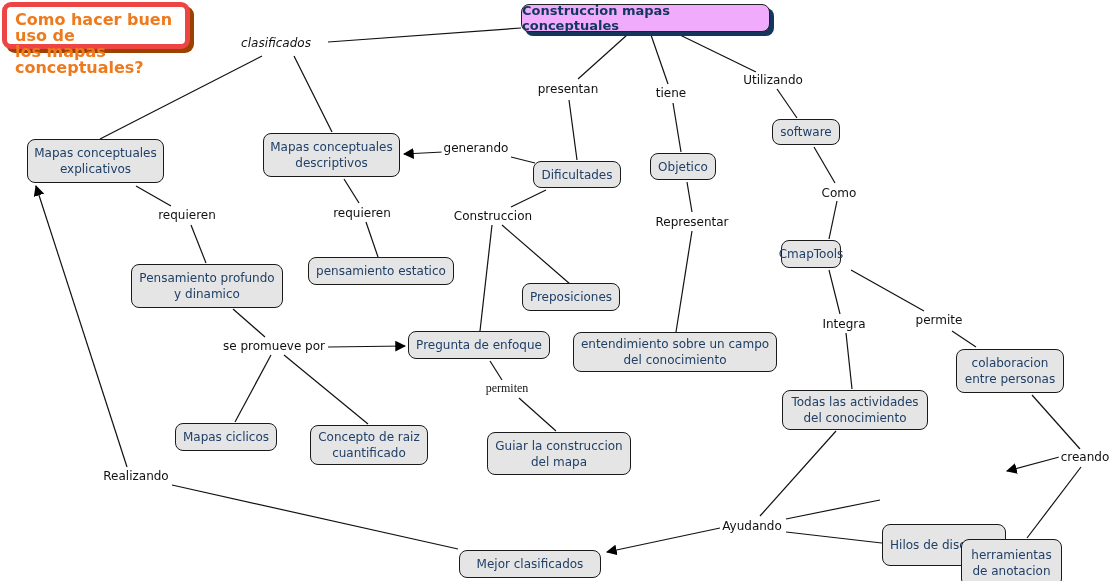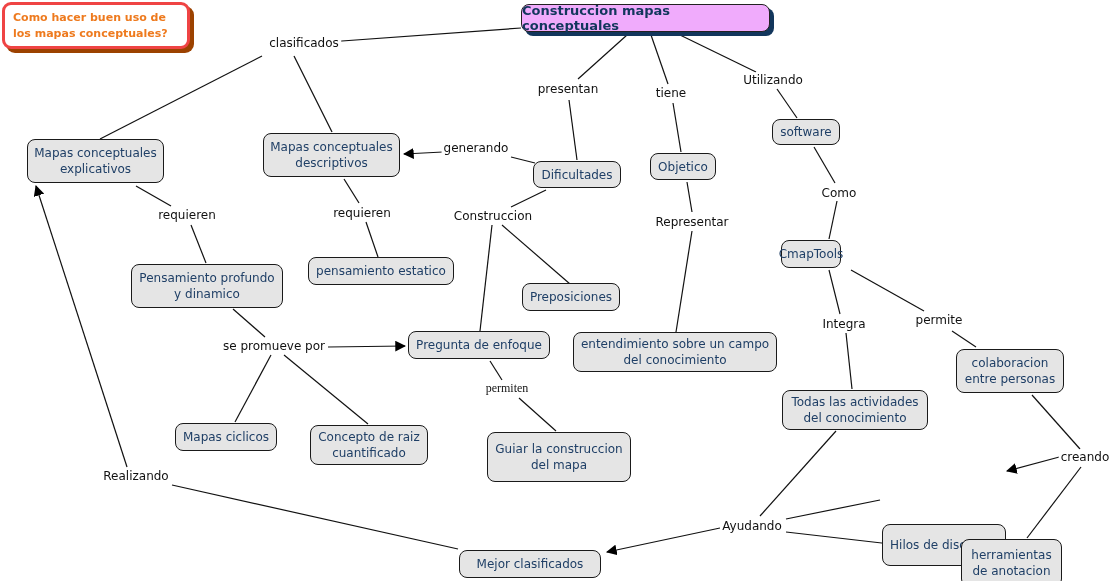--- a/index.html
+++ b/index.html
@@ -6,22 +6,22 @@
   body { width:1113px; height:581px; position:relative; overflow:hidden;
          font-family:"DejaVu Sans", sans-serif; }
   #edges { position:absolute; left:0; top:0; width:1113px; height:581px; }
   .node { position:absolute; box-sizing:border-box; background:#e5e5e5;
           border:1px solid #1a1a1a; border-radius:8px; color:#1f3f66;
           font-size:12px; line-height:16px; text-align:center;
           display:flex; align-items:center; justify-content:center; padding:2px 6px; white-space:pre-line; }
   .link { position:absolute; font-size:12px; line-height:15px; color:#111;
           background:#fff; padding:0 2px; transform:translate(-50%,-50%); white-space:nowrap; }
   .title-node { position:absolute; left:2px; top:2px; width:188px; height:47px; box-sizing:border-box;
-          background:#fff; border:3px solid #ef4444; border-radius:9px;
-          box-shadow:4px 4px 0 #9c4200; color:#ee7a1e; font-weight:bold; font-size:11px;
+          background:#fff; border:5px solid #ef4444; border-radius:9px;
+          box-shadow:4px 4px 0 #9c4200; color:#ee7a1e; font-weight:bold; font-size:16px;
           line-height:16px; padding:5px 8px; }
   .root-node { position:absolute; left:521px; top:4px; width:249px; height:28px; box-sizing:border-box;
           background:#f0abfc; border:1px solid #222; border-radius:8px;
           box-shadow:4px 4px 0 #12365c; color:#12365c; font-weight:bold; font-size:13px;
           display:flex; align-items:center; justify-content:center; }
 </style>
 </head>
 <body>
 
 <svg id="edges" xmlns="http://www.w3.org/2000/svg">
@@ -108,28 +108,28 @@
 <div class="node" style="left:408px;top:331px;width:142px;height:28px;">Pregunta de enfoque</div>
 <div class="node" style="left:573px;top:332px;width:204px;height:40px;">entendimiento sobre un campo
 del conocimiento</div>
 <div class="node" style="left:782px;top:390px;width:146px;height:40px;">Todas las actividades
 del conocimiento</div>
 <div class="node" style="left:956px;top:349px;width:108px;height:44px;">colaboracion
 entre personas</div>
 <div class="node" style="left:175px;top:423px;width:102px;height:28px;">Mapas ciclicos</div>
 <div class="node" style="left:310px;top:425px;width:118px;height:40px;">Concepto de raiz
 cuantificado</div>
-<div class="node" style="left:487px;top:432px;width:144px;height:50px;">Guiar la construccion
+<div class="node" style="left:487px;top:432px;width:144px;height:43px;">Guiar la construccion
 del mapa</div>
 <div class="node" style="left:882px;top:476px;width:124px;height:42px;margin-top:48px;">Hilos de discusion</div>
 <div class="node" style="left:961px;top:539px;width:101px;height:48px;">herramientas
 de anotacion</div>
 <div class="node" style="left:459px;top:550px;width:142px;height:28px;">Mejor clasificados</div>
 
-<div class="link" style="left:304px;top:43px;">clasificados</div>
+<div class="link" style="left:276px;top:43px;font-style:italic;">clasificados</div>
 <div class="link" style="left:568px;top:89px;">presentan</div>
 <div class="link" style="left:671px;top:93px;">tiene</div>
 <div class="link" style="left:773px;top:80px;">Utilizando</div>
 <div class="link" style="left:476px;top:148px;">generando</div>
 <div class="link" style="left:362px;top:213px;">requieren</div>
 <div class="link" style="left:187px;top:215px;">requieren</div>
 <div class="link" style="left:493px;top:216px;">Construccion</div>
 <div class="link" style="left:692px;top:222px;">Representar</div>
 <div class="link" style="left:839px;top:193px;">Como</div>
 <div class="link" style="left:844px;top:324px;">Integra</div>

